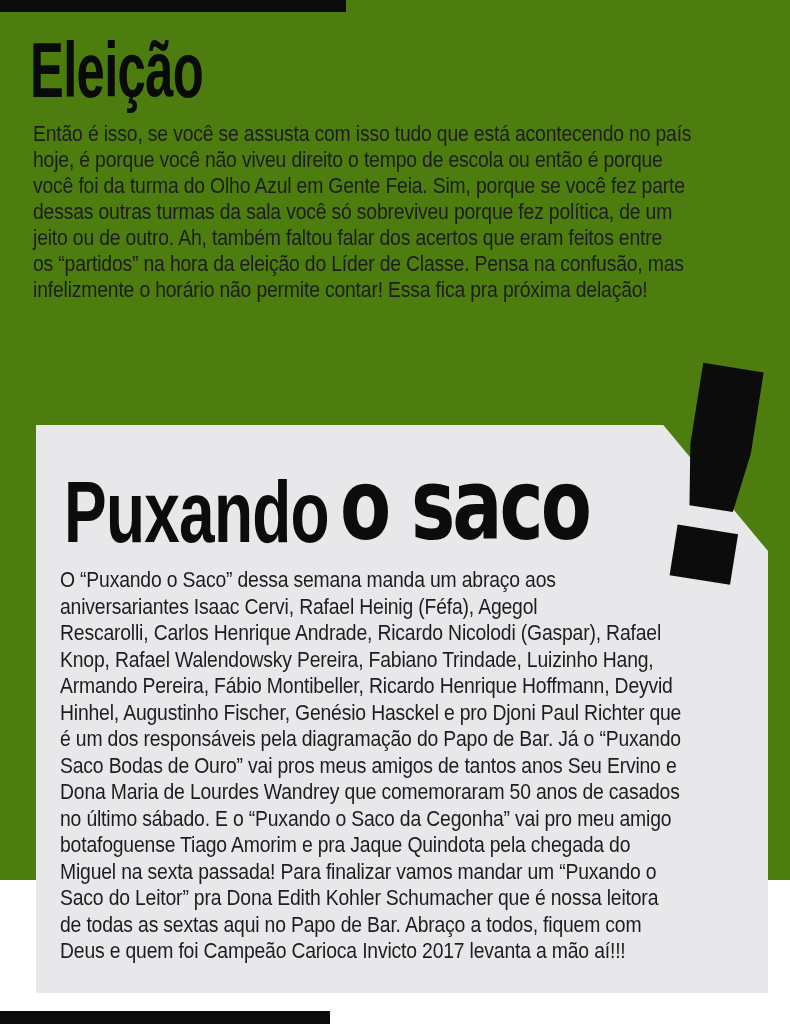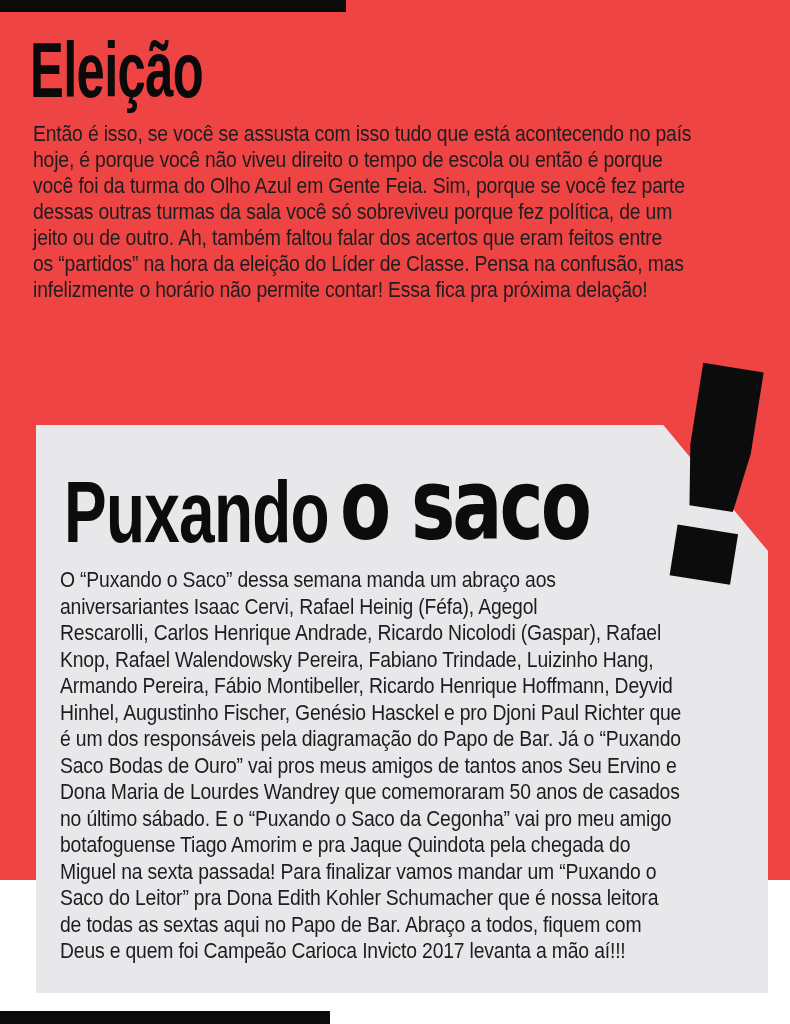--- a/index.html
+++ b/index.html
@@ -3,21 +3,21 @@
 <meta charset="utf-8">
 <style>
   html,body{margin:0;padding:0;}
   body{
     width:790px;height:1024px;
     background:#ffffff;
     font-family:"Liberation Sans",sans-serif;
     overflow:hidden;
     position:relative;
   }
-  .page{position:absolute;inset:0;width:790px;height:880px;background:#ef4444;}
+  .page{position:absolute;inset:0;width:790px;height:880px;background:#4d7c0f;}
 
   .crop-bar{position:absolute;background:#0b0b0b;}
   .crop-bar.top{left:0;top:0;width:346px;height:12px;}
   .crop-bar.bottom{left:0;top:1011px;width:330px;height:13px;}
 
   .h-eleicao{
     position:absolute;left:30px;top:31px;
     font-size:78px;font-weight:bold;color:#0a0a0a;
     line-height:1;letter-spacing:-1px;
     transform:scaleX(0.65);transform-origin:left top;

